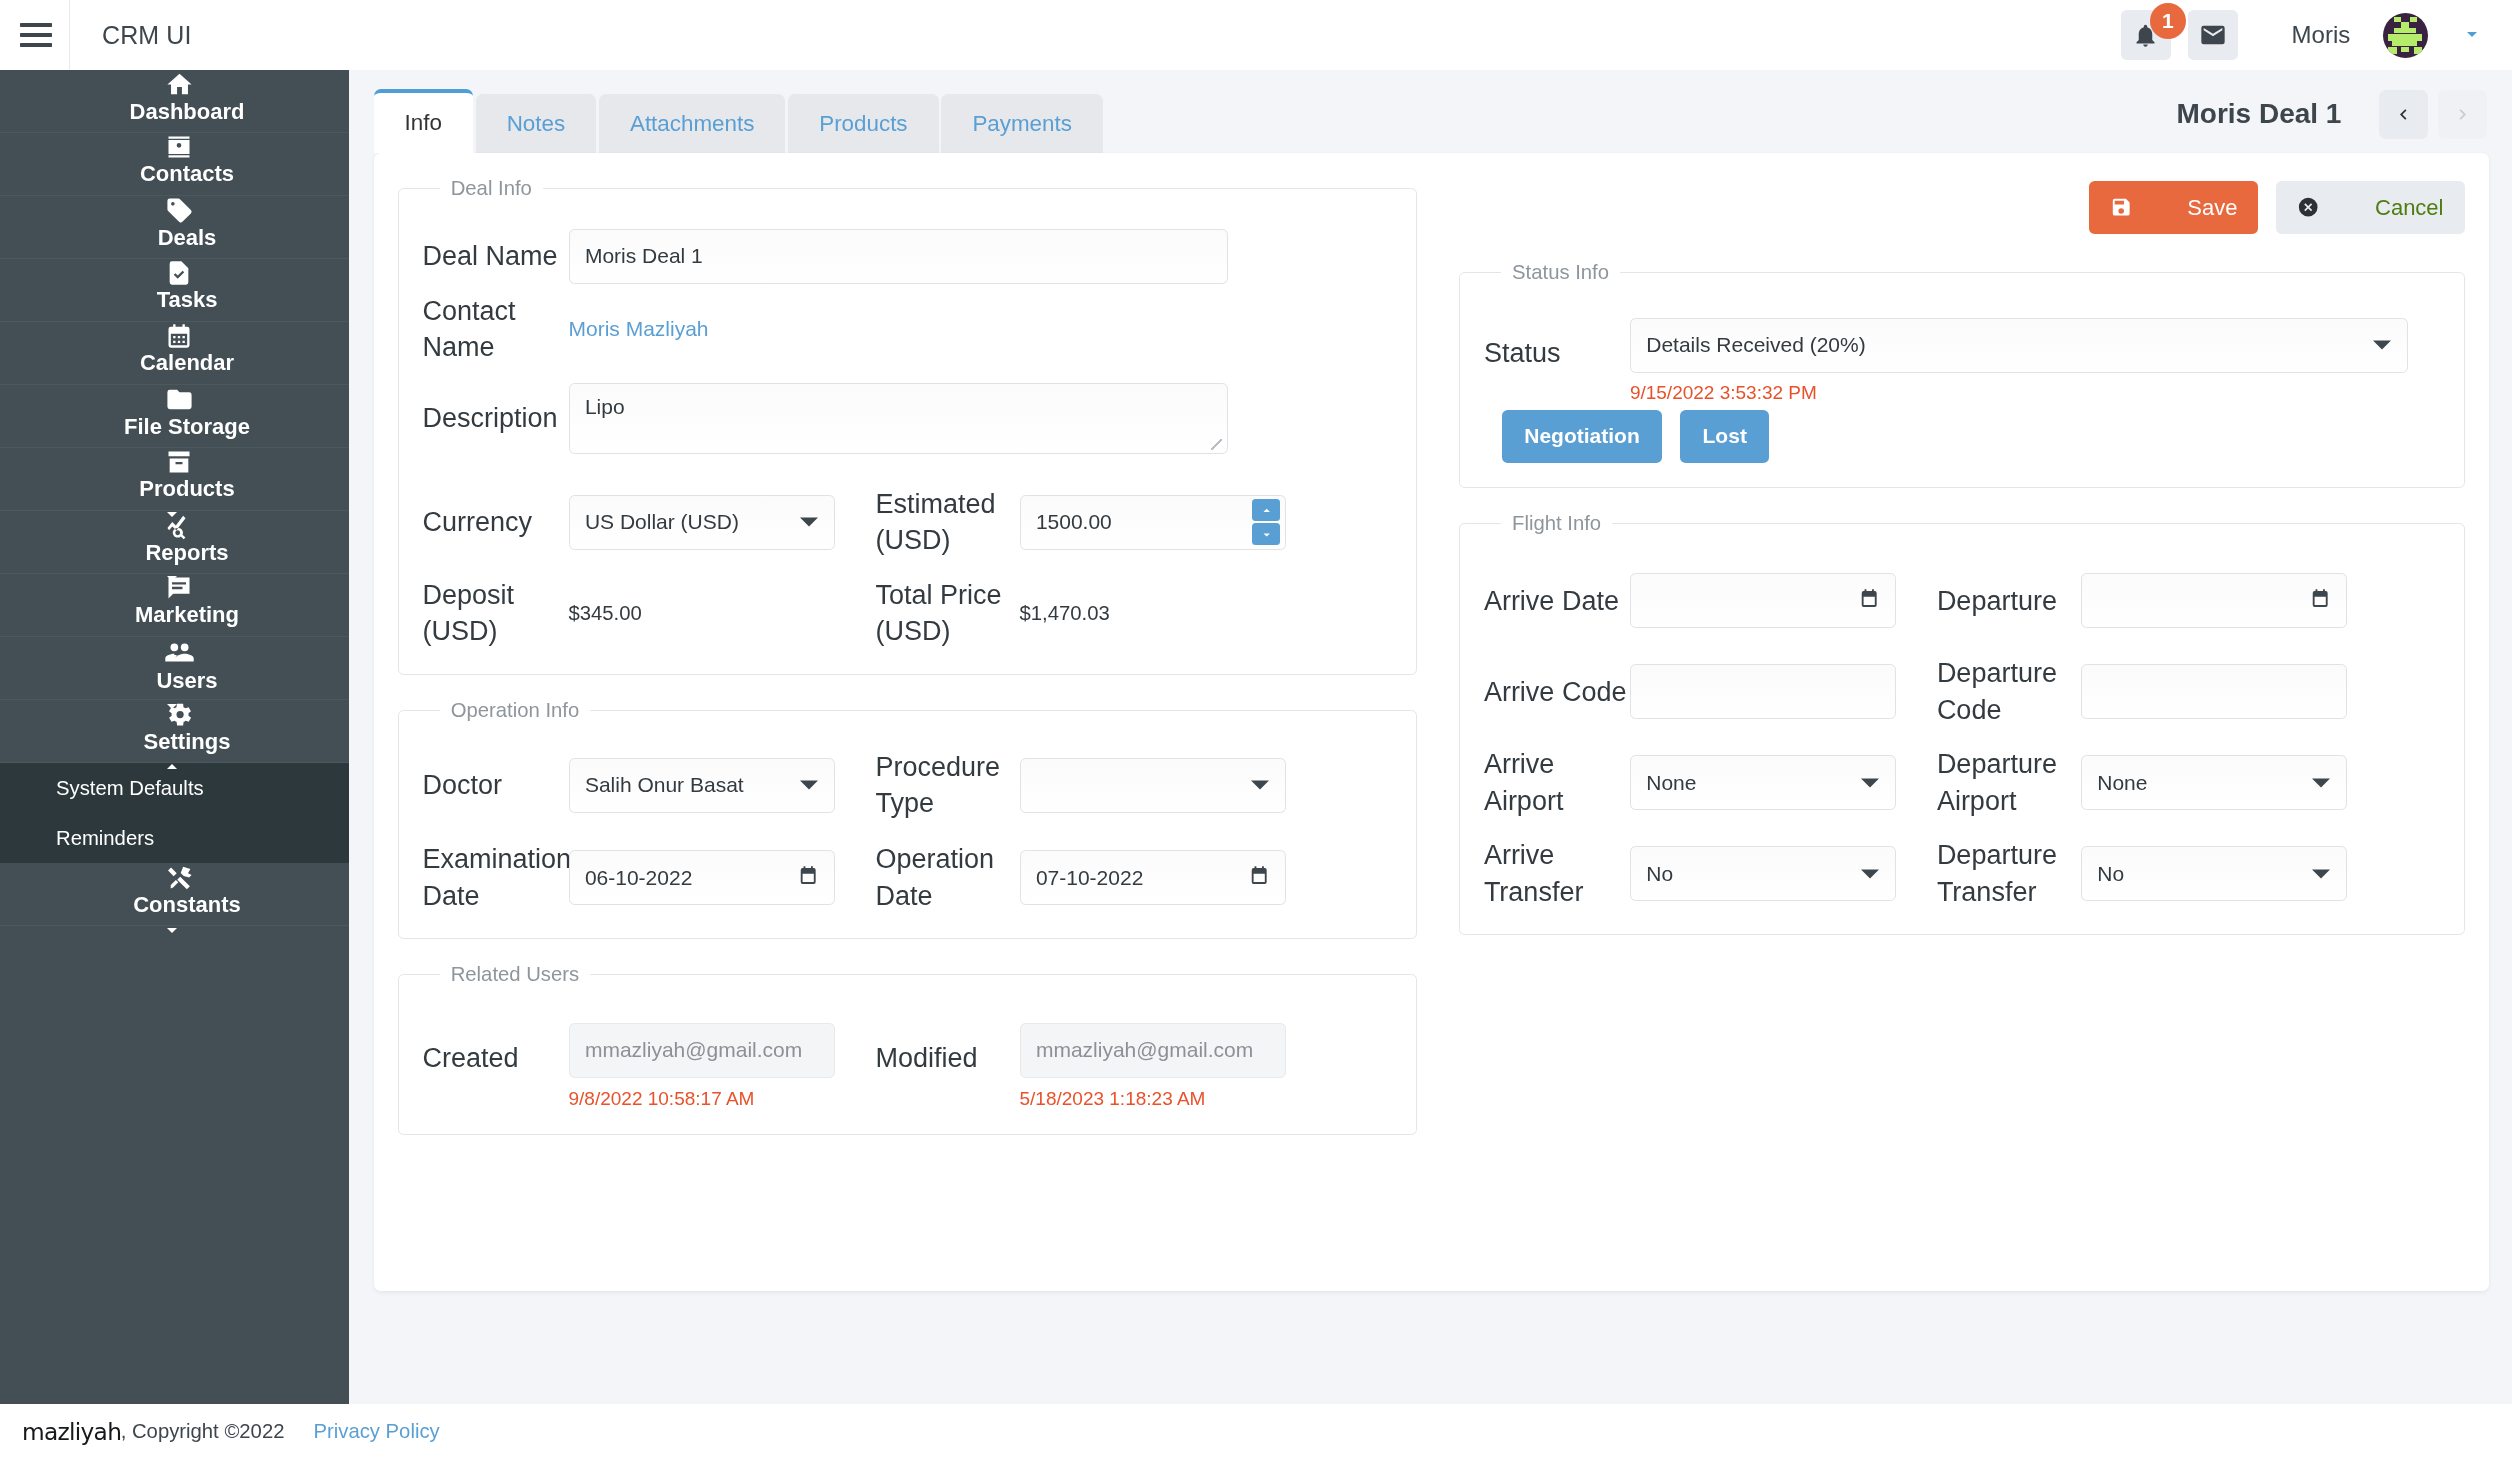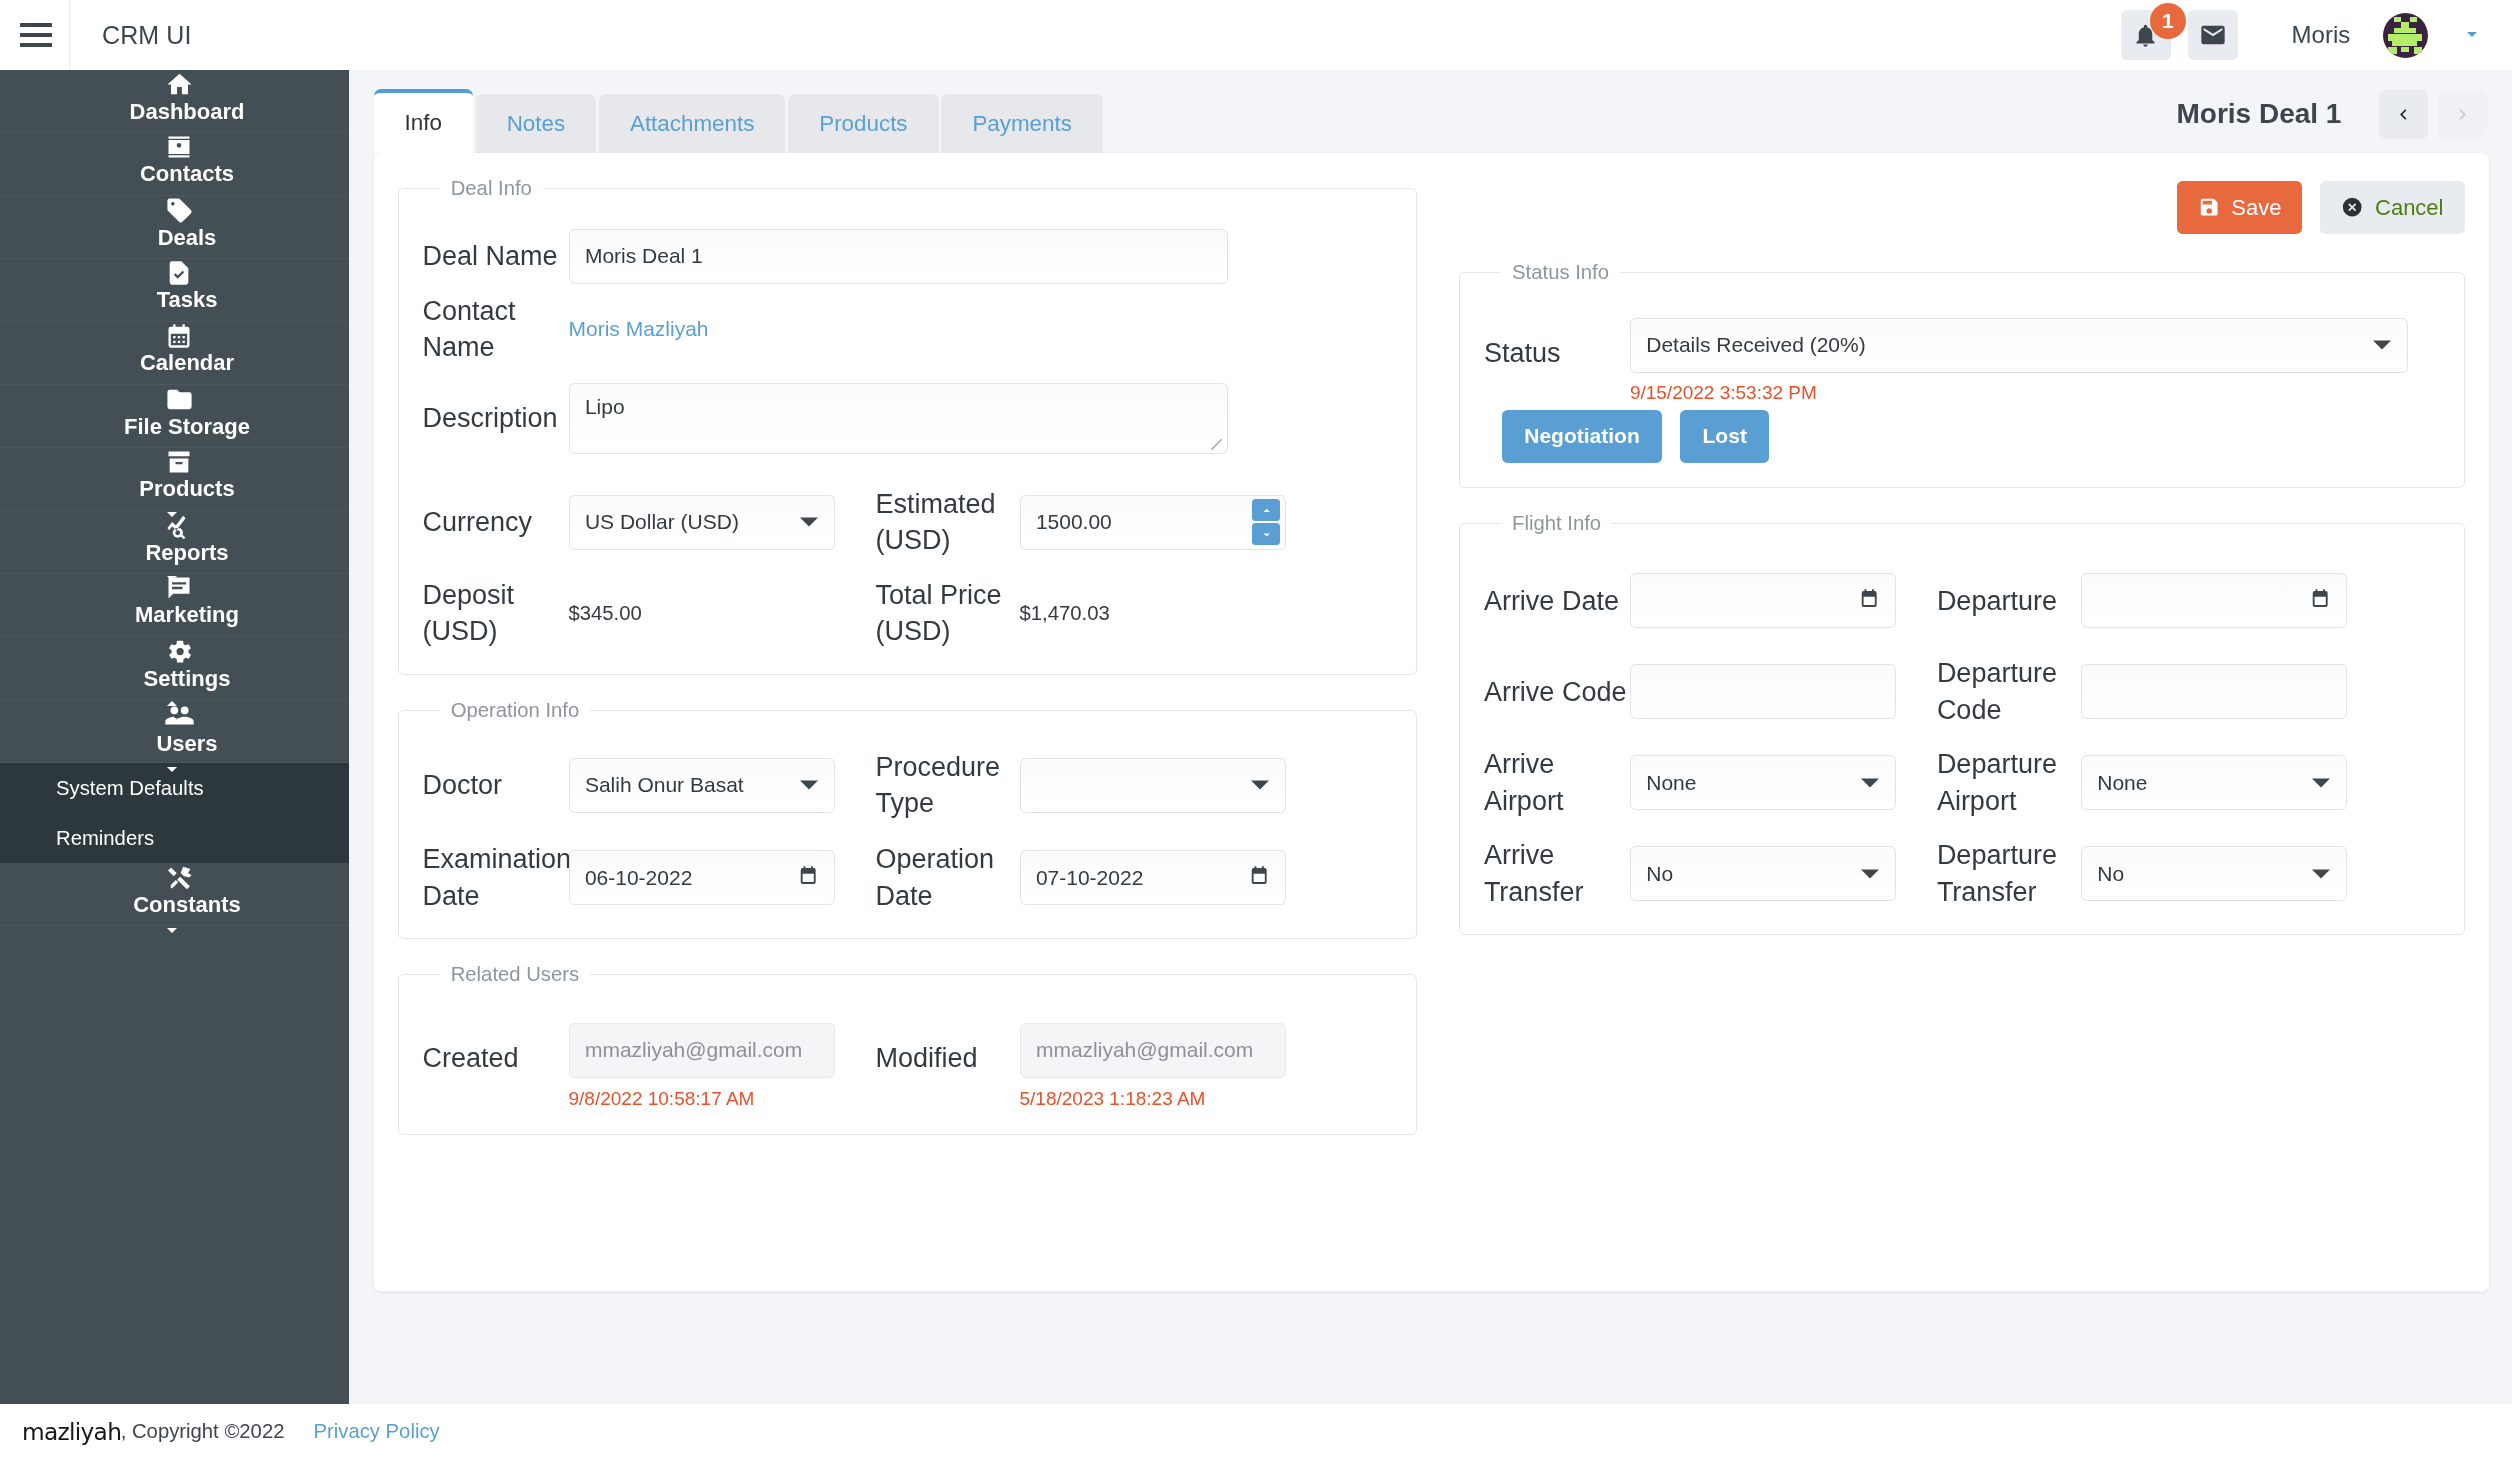--- a/index.html
+++ b/index.html
@@ -147,20 +147,21 @@
 
   .linklike { font-size: 21px; color: #5a9fd4; cursor: pointer; }
   .red-ts { font-size: 19px; color: #e8512a; margin-top: 9.8px; }
 
   
   .actions { position: absolute; right: 0; top: 4.2px; display: flex; }
   .btn {
     height: 53px; border-radius: 5.6px; display: flex; align-items: center;
     padding: 0 21px; font-size: 22px; cursor: pointer; border: none;
     font-family: "Liberation Sans", sans-serif;
+    gap: 44px;
   }
   .btn svg { margin-right: 11.2px; }
   .btn-save { background: #e8693e; color: #ffffff; }
   .btn-save svg { fill: #ffffff; }
   .btn-cancel { background: #e8ebef; color: #4d7c0f; margin-left: 18px; }
   .btn-cancel svg { fill: #2b3135; }
 
   .pillrow { display: flex; margin-top: 5.6px; margin-left: 18px; }
   .pill {
     background: #5a9fd4; color: #ffffff; font-size: 21px; font-weight: bold;
@@ -310,39 +311,39 @@
       <span class="nav-icon">
           <svg width="28" height="28" viewBox="0 0 24 24">
             <path d="M3 3h18v14H7l-4 4V3zm3 4v2h12V7H6zm0 4v2h9v-2H6z"></path>
           </svg>
         </span>
       <span class="nav-label">Marketing</span>
     </div>
 
     <div class="nav-item">
       <span class="nav-icon">
+          <svg width="31" height="31" viewBox="0 0 24 24">
+            <path d="M16 11a3 3 0 1 0 0-6 3 3 0 0 0 0 6zm-8 0a3 3 0 1 0 0-6 3 3 0 0 0 0 6zm0 2c-2.3 0-7 1.2-7 3.5V19h8v-2.5c0-.9.4-1.7 1-2.3-.6-.1-1.3-.2-2-.2zm8 0c-2.3 0-7 1.2-7 3.5V19h14v-2.5c0-2.3-4.7-3.5-7-3.5z"></path>
+          </svg>
+        </span>
+      <span class="nav-label">Users</span>
+      <span class="nav-chevron"><svg width="24" height="24" viewBox="0 0 24 24">
+            <path d="M7 10l5 5 5-5z"></path>
+          </svg></span>
+    </div>
+
+    <div class="nav-item">
+      <span class="nav-icon">
           <svg width="29" height="29" viewBox="0 0 24 24">
             <path d="M19.4 13a7.8 7.8 0 0 0 0-2l2.1-1.6-2-3.5-2.5 1a7.6 7.6 0 0 0-1.7-1L15 3H9.9l-.4 2.9c-.6.2-1.2.6-1.7 1l-2.5-1-2 3.5L5.5 11a7.8 7.8 0 0 0 0 2l-2.1 1.6 2 3.5 2.5-1c.5.4 1.1.8 1.7 1l.4 2.9H15l.4-2.9c.6-.2 1.2-.6 1.7-1l2.5 1 2-3.5L19.4 13zM12.5 15a3 3 0 1 1 0-6 3 3 0 0 1 0 6z"></path>
           </svg>
         </span>
       <span class="nav-label">Settings</span>
       <span class="nav-chevron"><svg width="24" height="24" viewBox="0 0 24 24">
             <path d="M7 14l5-5 5 5z"></path>
-          </svg></span>
-    </div>
-
-    <div class="nav-item">
-      <span class="nav-icon">
-          <svg width="31" height="31" viewBox="0 0 24 24">
-            <path d="M16 11a3 3 0 1 0 0-6 3 3 0 0 0 0 6zm-8 0a3 3 0 1 0 0-6 3 3 0 0 0 0 6zm0 2c-2.3 0-7 1.2-7 3.5V19h8v-2.5c0-.9.4-1.7 1-2.3-.6-.1-1.3-.2-2-.2zm8 0c-2.3 0-7 1.2-7 3.5V19h14v-2.5c0-2.3-4.7-3.5-7-3.5z"></path>
-          </svg>
-        </span>
-      <span class="nav-label">Users</span>
-      <span class="nav-chevron"><svg width="24" height="24" viewBox="0 0 24 24">
-            <path d="M7 10l5 5 5-5z"></path>
           </svg></span>
     </div>
 
     <div class="submenu">
       <div class="subitem">
         <span>System Defaults</span>
       </div>
       <div class="subitem">
         <span>Reminders</span>
       </div>

